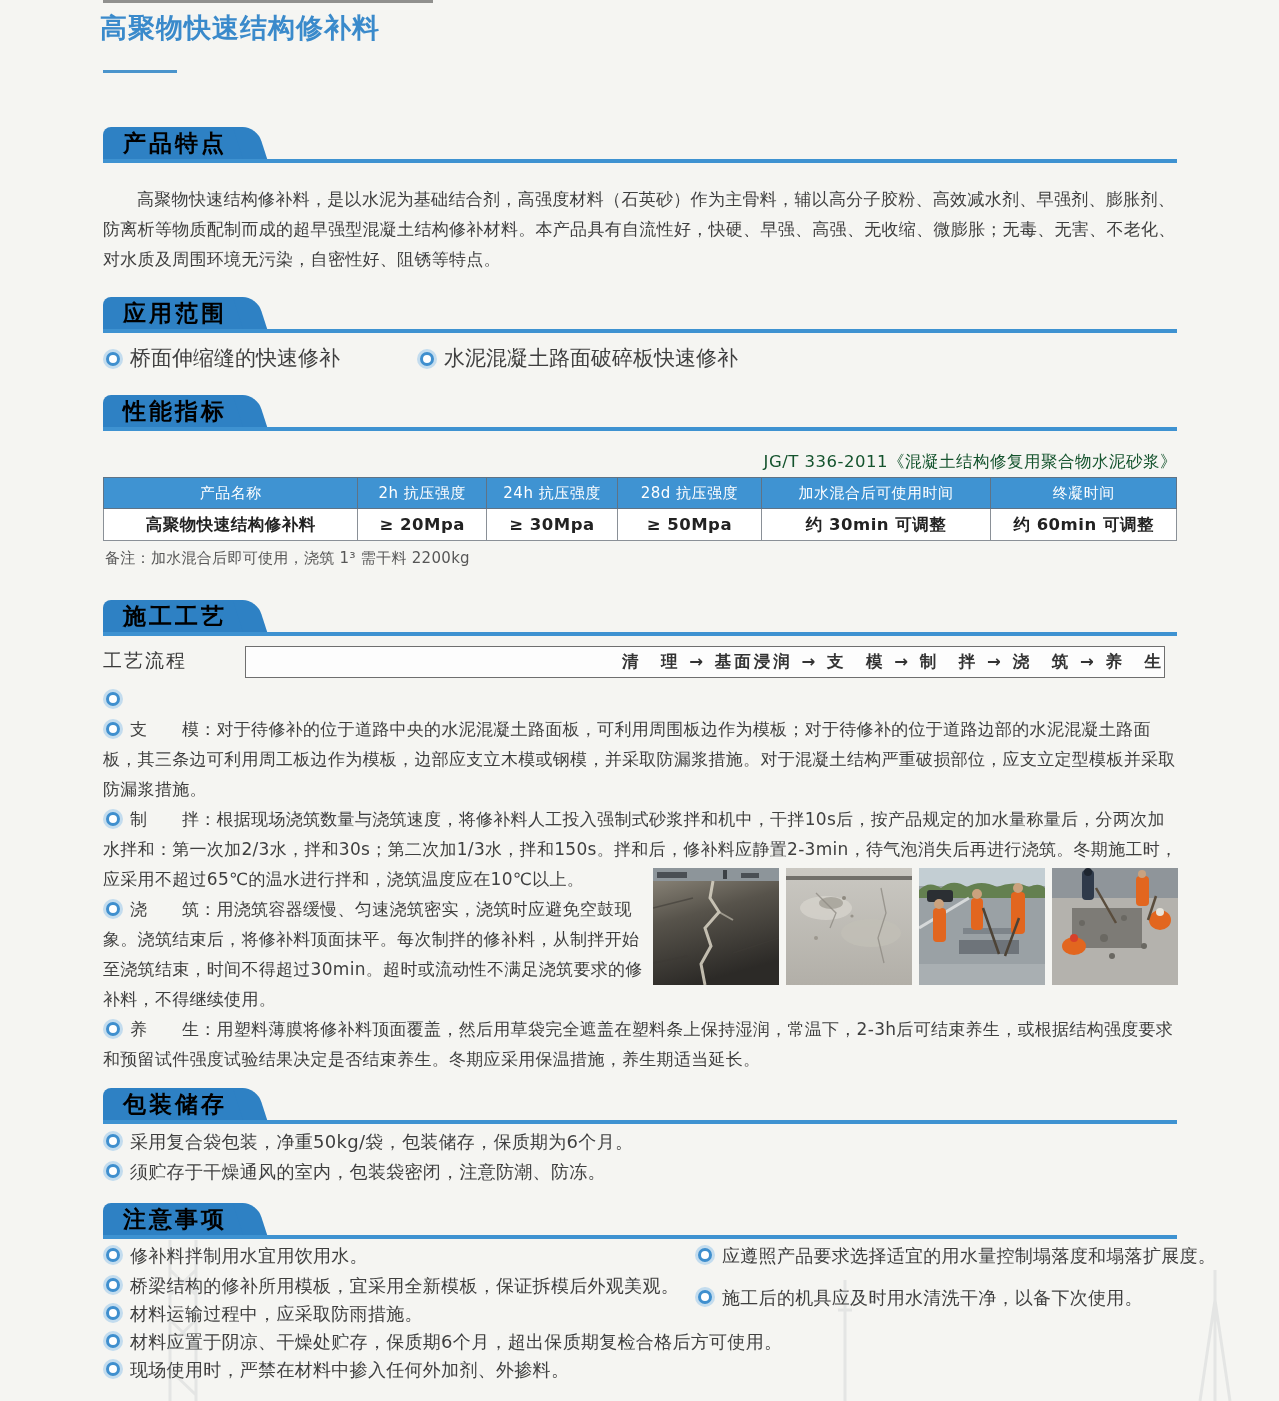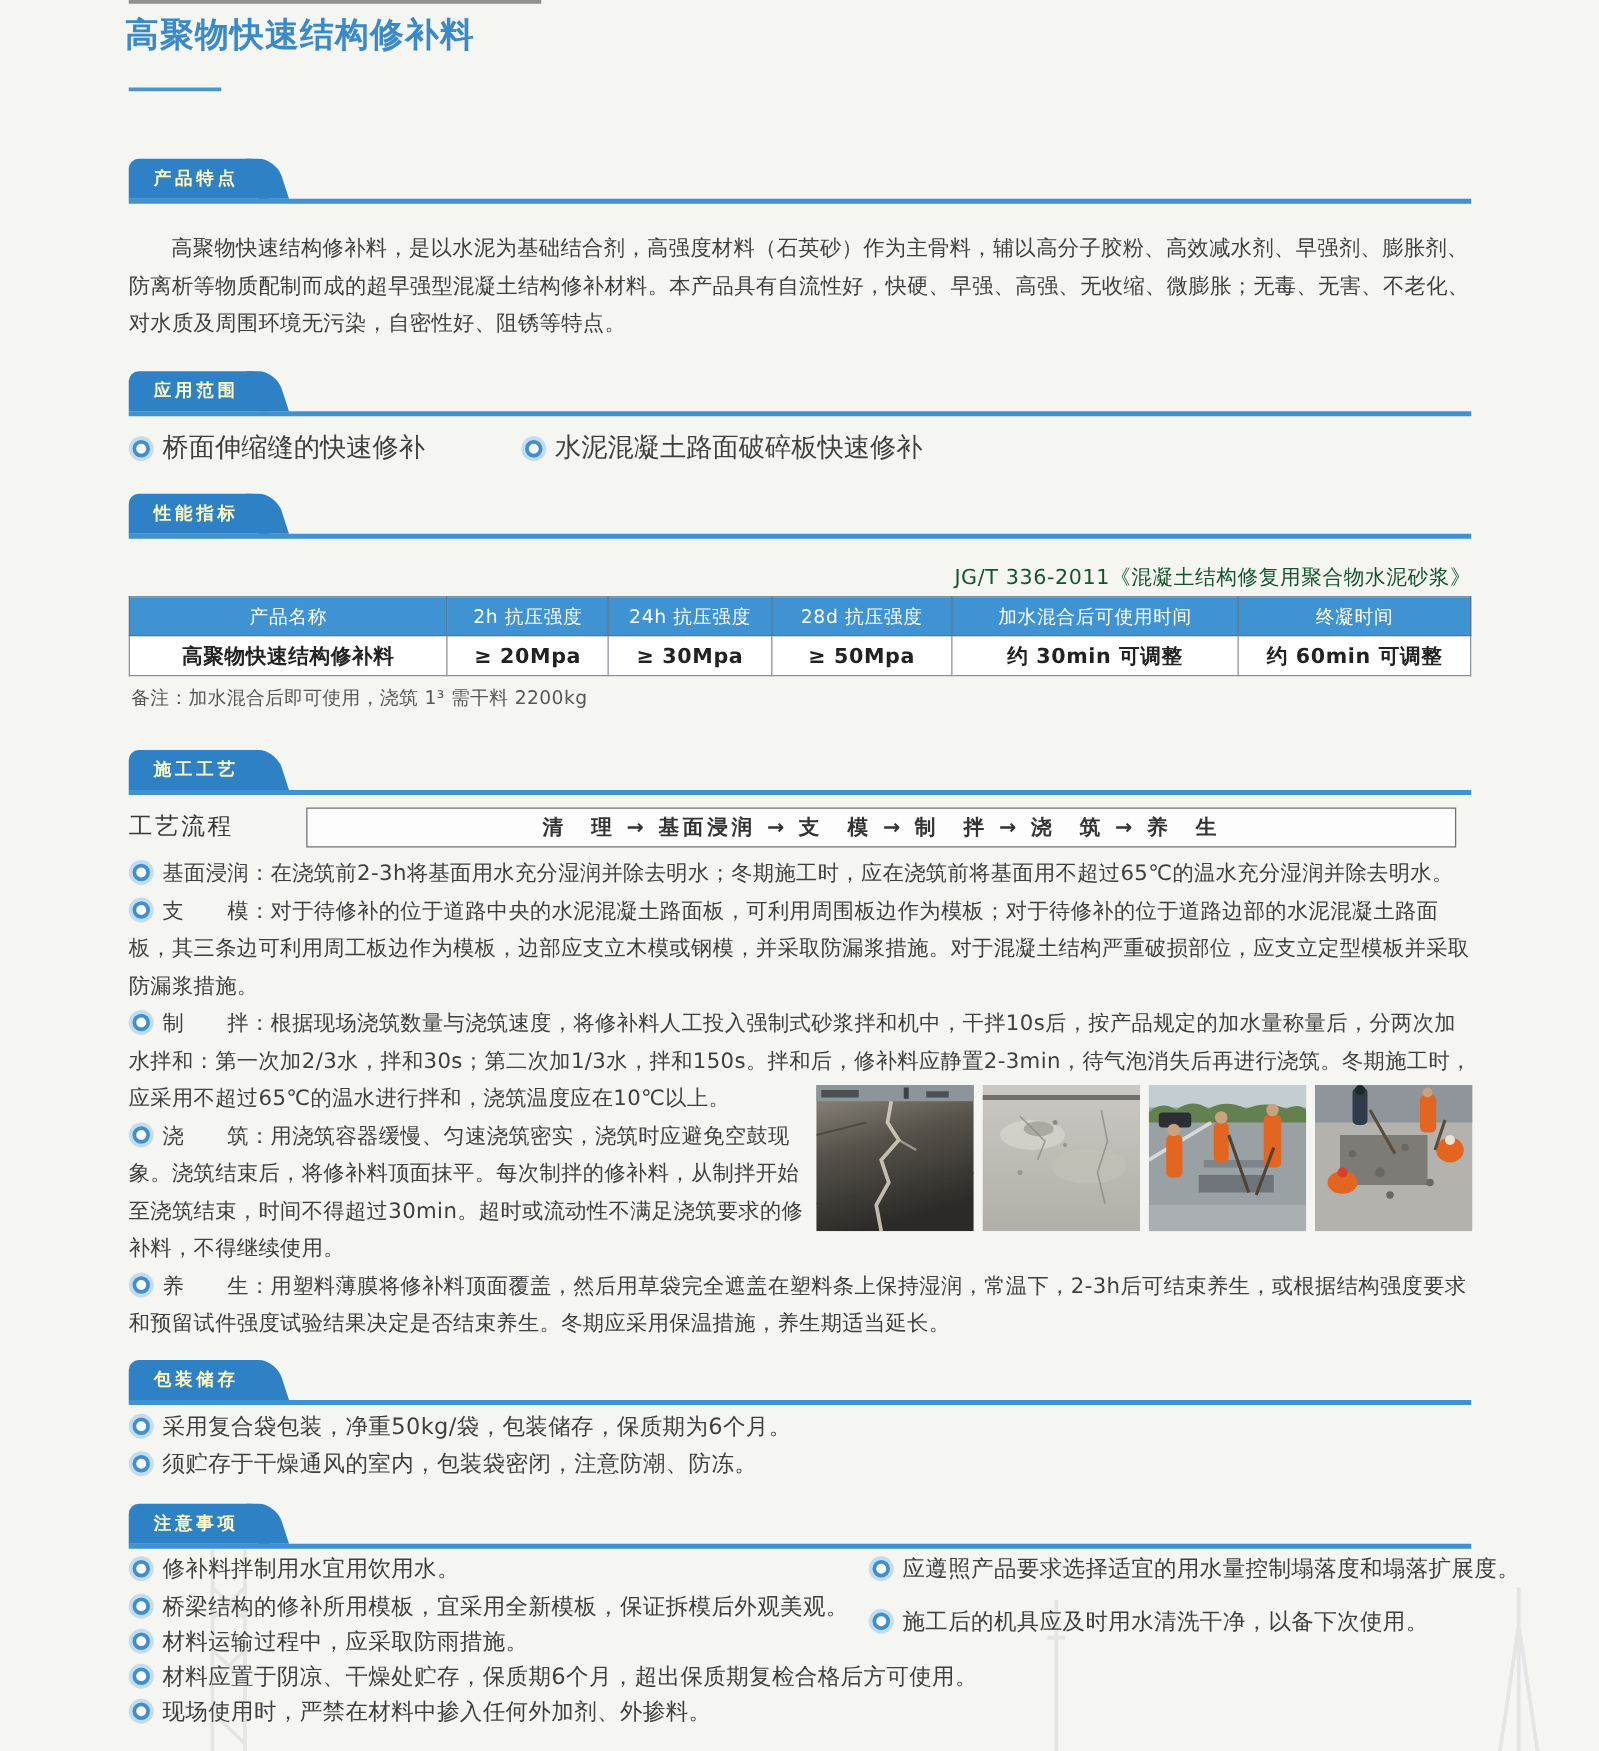--- a/index.html
+++ b/index.html
@@ -14,21 +14,21 @@
   .top-frag{left:103px;top:0;width:330px;height:3px;background:#3c3c3c;opacity:.55;}
 
   
   .doc-title{left:100px;top:10px;font-size:27px;font-weight:bold;color:#3a8acb;letter-spacing:1px;}
   .title-dash{left:103px;top:70px;width:74px;height:3px;background:#4a94cc;}
 
   
   .sec{left:103px;width:1074px;height:32px;border-bottom:4px solid #3e92d1;}
   .sec .tab{
     position:absolute;left:0;bottom:0;height:32px;line-height:33px;
-    background:#2e81c4;color:#fef9c3;font-size:14px;font-weight:bold;letter-spacing:3px;
+    background:#2e81c4;color:#000000;font-size:23px;font-weight:bold;letter-spacing:3px;
     padding:0 24px 0 20px;border-radius:8px 14px 0 0;z-index:0;
   }
   .sec .tab::after{
     content:"";position:absolute;right:-11px;bottom:0;width:24px;height:100%;
     background:#2e81c4;transform:skewX(18deg);border-radius:0 14px 0 0;z-index:-1;
   }
 
   
   .bullet{
     display:inline-block;width:8px;height:8px;background:#fff;
@@ -52,21 +52,21 @@
   table.perf td{
     background:#fff;color:#222;font-size:16.5px;font-weight:600;
     border:1px solid #8a9097;height:31px;text-align:center;padding:0 2px;letter-spacing:.5px;
   }
   .perf-note{left:105px;top:549px;font-size:15px;color:#565656;letter-spacing:.3px;}
 
   
   .flow-label{left:103px;top:648px;font-size:19px;color:#3a3a3a;letter-spacing:2px;}
   .flow-box{
     left:245px;top:646px;width:918px;height:30px;border:1px solid #6f6f6f;background:#fdfdfd;
-    text-align:center;line-height:30px;font-size:16.5px;font-weight:600;color:#333;letter-spacing:3px;
+    text-align:right;line-height:30px;font-size:16.5px;font-weight:600;color:#333;letter-spacing:3px;
   }
   .steps{left:103px;top:684px;width:1076px;}
   .steps p{margin:0;}
   .steps .narrow{width:552px;}
   .photo-strip{position:absolute;left:550px;top:184px;width:525px;height:117px;display:flex;gap:7px;}
   .photo-strip svg{display:block;flex:none;}
 
   
   .note-item{display:flex;align-items:flex-start;font-size:18px;line-height:28px;color:#3f3f3f;letter-spacing:.3px;white-space:nowrap;}
   .note-item .bullet{margin-top:6px;}
@@ -134,21 +134,21 @@
 </table>
 <div class="abs perf-note">备注：加水混合后即可使用，浇筑 1³ 需干料 2200kg</div>
 
 <div class="abs sec" style="top:600px">
   <span class="tab">施工工艺</span>
 </div>
 <div class="abs flow-label">工艺流程</div>
 <div class="abs flow-box">清　理 → 基面浸润 → 支　模 → 制　拌 → 浇　筑 → 养　生</div>
 
 <div class="abs steps body-text">
-  <p><span class="bullet"></span><span>基面浸润：在浇筑前2-3h将基面用水充分湿润并除去明水；冬期施工时，应在浇筑前将基面用不超过65℃的温水充分湿润并除去明水。</span></p>
+  <p><span class="bullet"></span></p>
   <p><span class="bullet"></span><span>支　　模：对于待修补的位于道路中央的水泥混凝土路面板，可利用周围板边作为模板；对于待修补的位于道路边部的水泥混凝土路面板，其三条边可利用周工板边作为模板，边部应支立木模或钢模，并采取防漏浆措施。对于混凝土结构严重破损部位，应支立定型模板并采取防漏浆措施。</span></p>
   <p><span class="bullet"></span><span>制　　拌：根据现场浇筑数量与浇筑速度，将修补料人工投入强制式砂浆拌和机中，干拌10s后，按产品规定的加水量称量后，分两次加水拌和：第一次加2/3水，拌和30s；第二次加1/3水，拌和150s。拌和后，修补料应静置2-3min，待气泡消失后再进行浇筑。冬期施工时，应采用不超过65℃的温水进行拌和，浇筑温度应在10℃以上。</span></p>
   <p class="narrow"><span class="bullet"></span><span>浇　　筑：用浇筑容器缓慢、匀速浇筑密实，浇筑时应避免空鼓现象。浇筑结束后，将修补料顶面抹平。每次制拌的修补料，从制拌开始至浇筑结束，时间不得超过30min。超时或流动性不满足浇筑要求的修补料，不得继续使用。</span></p>
   <p><span class="bullet"></span><span>养　　生：用塑料薄膜将修补料顶面覆盖，然后用草袋完全遮盖在塑料条上保持湿润，常温下，2-3h后可结束养生，或根据结构强度要求和预留试件强度试验结果决定是否结束养生。冬期应采用保温措施，养生期适当延长。</span></p>
 
   <div class="photo-strip">
     <svg width="126" height="117" viewBox="0 0 126 117">
       <defs>
           <linearGradient id="pg1" x1="0" y1="0" x2="0.3" y2="1">
         <stop offset="0" stop-color="#938d80"></stop>

